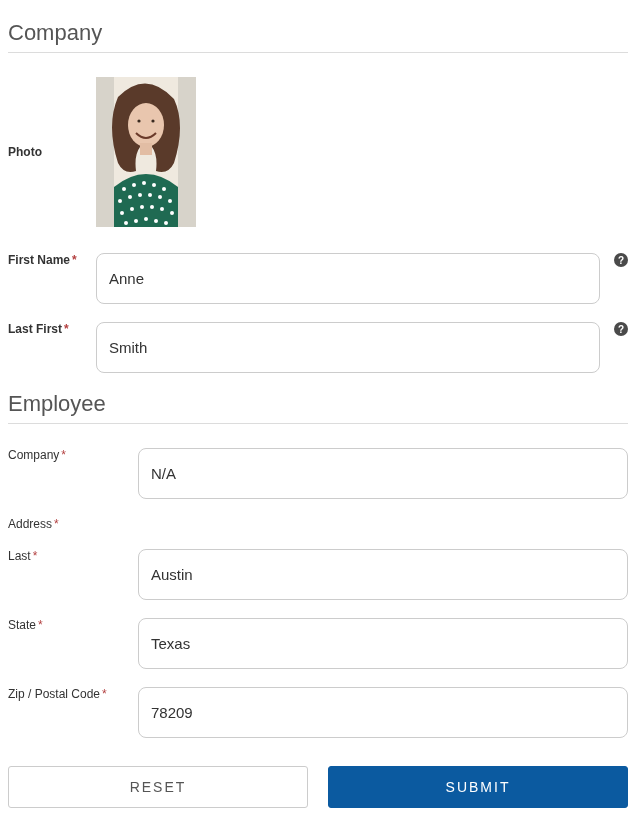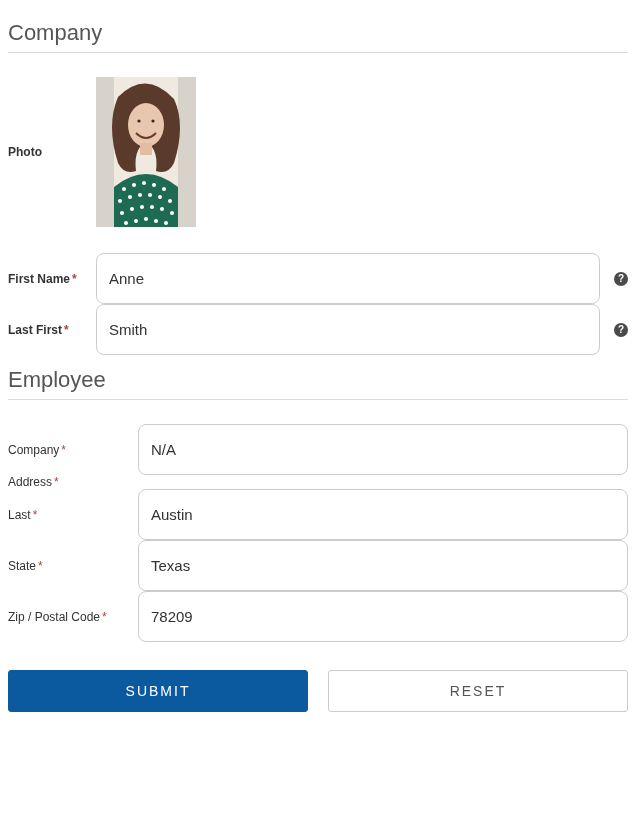--- a/index.html
+++ b/index.html
@@ -17,21 +17,22 @@
     font-weight: 400;
     margin: 12px 0 6px 0;
   }
   hr.section-divider {
     border: none;
     border-top: 1px solid #dcdcdc;
     margin: 0 0 24px 0;
   }
   .form-row {
     display: flex;
-    align-items: center;
+    align-items: flex-start;
+    margin-bottom: 18px;
   }
   .form-row.photo-row {
     align-items: center;
     margin-bottom: 26px;
   }
   .label-cell {
     font-size: 12px;
     color: #333;
   }
   .label-cell.w1 { width: 88px; flex: 0 0 88px; font-weight: bold; }
@@ -227,15 +228,15 @@
 <div class="form-row">
   <div class="label-cell w2">
     <span>Zip / Postal Code</span><span class="req">*</span>
   </div>
   <div class="input-cell">
     <input type="text" value="78209" style="">
   </div>
 </div>
 
 <div class="btn-row">
+  <button class="btn btn-secondary">RESET</button>
   <button class="btn btn-primary">SUBMIT</button>
-  <button class="btn btn-secondary">RESET</button>
 </div>
 
 </body></html>

